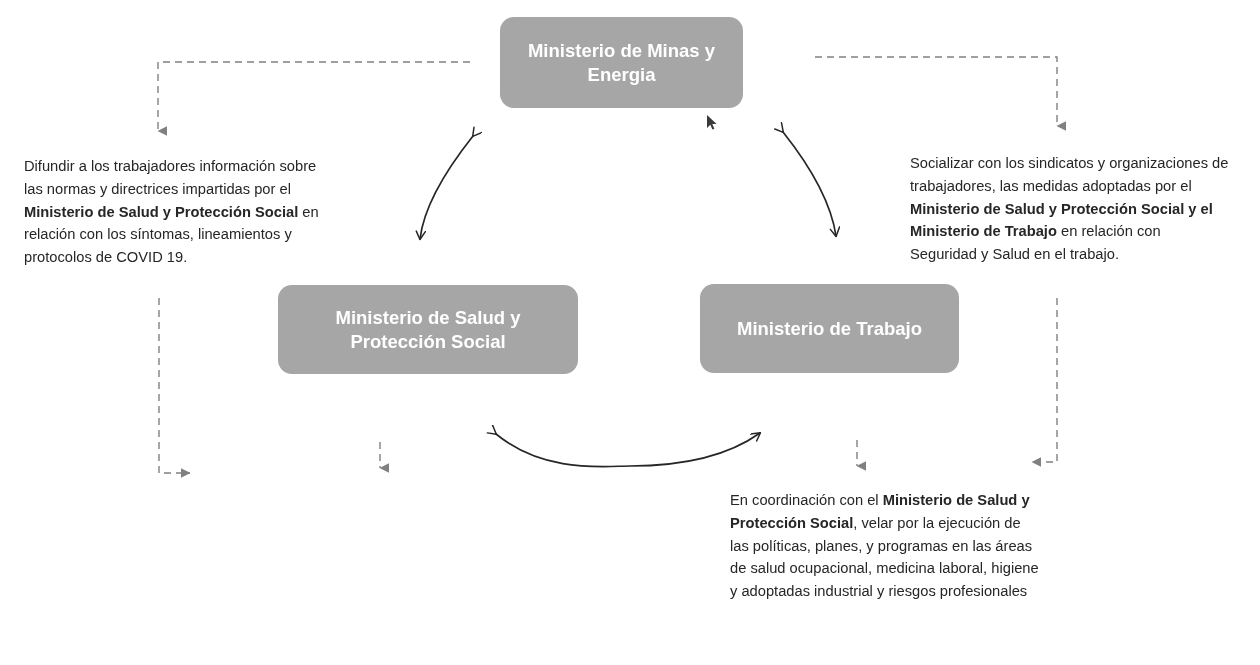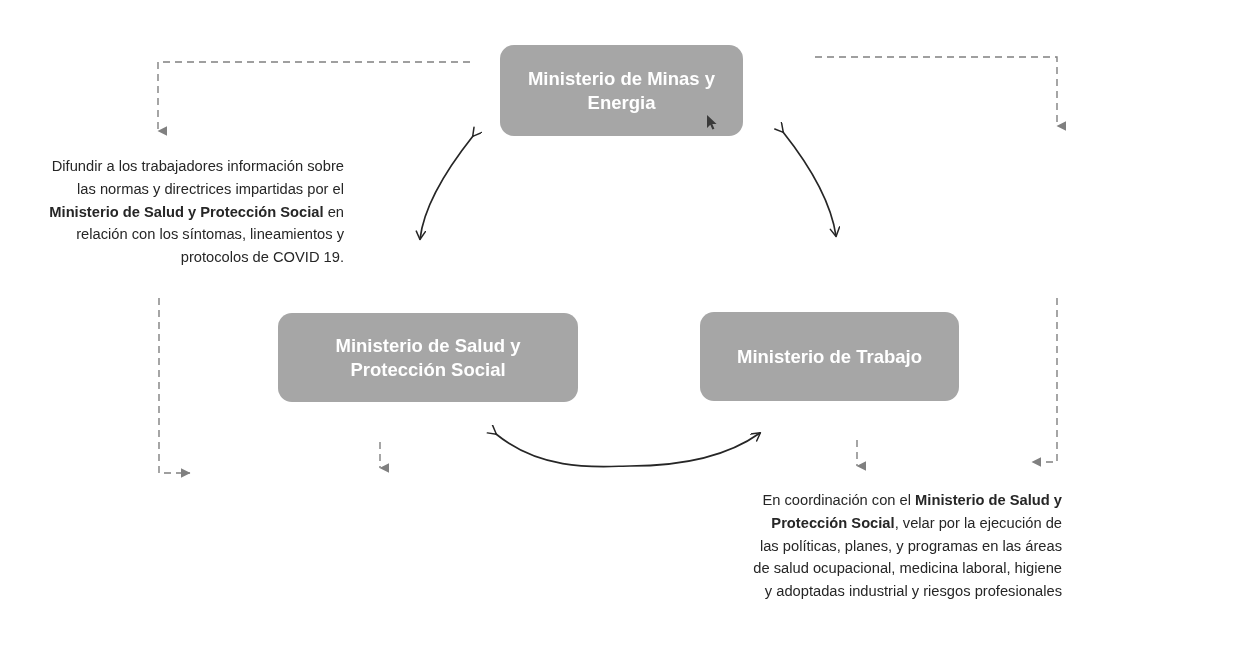--- a/index.html
+++ b/index.html
@@ -35,38 +35,36 @@
     color: #ffffff;
     font-weight: bold;
     font-size: 18.5px;
     line-height: 1.28;
     display: flex;
     align-items: center;
     justify-content: center;
     text-align: center;
     box-sizing: border-box;
     padding: 6px 14px;
-    margin-top: 28px;
   }
   #node-minas {
     left: 500px; top: 17px; width: 243px; height: 91px;
   }
   #node-salud {
     left: 278px; top: 285px; width: 300px; height: 89px;
   }
   #node-trabajo {
     left: 700px; top: 284px; width: 259px; height: 89px;
   }
   .desc {
     position: absolute;
     font-size: 14.7px;
     line-height: 1.55;
     color: #262626;
-    text-align: right;
-    margin-left: 20px;
+    text-align: left;
   }
   .desc b { font-weight: bold; }
   #desc-left   { left: 24px;  top: 155px; width: 300px; }
   #desc-right  { left: 910px; top: 152px; width: 320px; }
   #desc-bl     { left: 251px; top: 499px; width: 300px; }
   #desc-br     { left: 730px; top: 489px; width: 312px; }
   .cursor-arrow {
     position: absolute;
     left: 706px; top: 114px;
     width: 12px; height: 18px;
@@ -137,20 +135,21 @@
   <div class="node-box" id="node-salud">
     <span>Ministerio de Salud y Protección Social</span>
   </div>
 
   <div class="node-box" id="node-trabajo">
     <span>Ministerio de Trabajo</span>
   </div>
 
   <div class="desc" id="desc-left"><span>Difundir a los trabajadores información sobre las normas y directrices impartidas por el </span><b>Ministerio de Salud y Protección Social</b><span> en relación con los síntomas, lineamientos y protocolos de COVID 19.</span></div>
 
+  <div class="desc" id="desc-right"><span>Socializar con los sindicatos y organizaciones de trabajadores, las medidas adoptadas por el </span><b>Ministerio de Salud y Protección Social y el Ministerio de Trabajo</b><span> en relación con Seguridad y Salud en el trabajo.</span></div>
 
 
   <div class="desc" id="desc-br"><span>En coordinación con el </span><b>Ministerio de Salud y Protección Social</b><span>, velar por la ejecución de las políticas, planes, y programas en las áreas de salud ocupacional, medicina laboral, higiene y adoptadas industrial y riesgos profesionales</span></div>
 
   <svg class="cursor-arrow" viewBox="0 0 12 18" xmlns="http://www.w3.org/2000/svg">
     <path d="M1,1 L1,14 L4.3,10.8 L6.4,15.6 L8.4,14.7 L6.3,10.1 L10.6,10.1 Z" fill="#3a3a3a"></path>
   </svg>
 
 </div>
 

